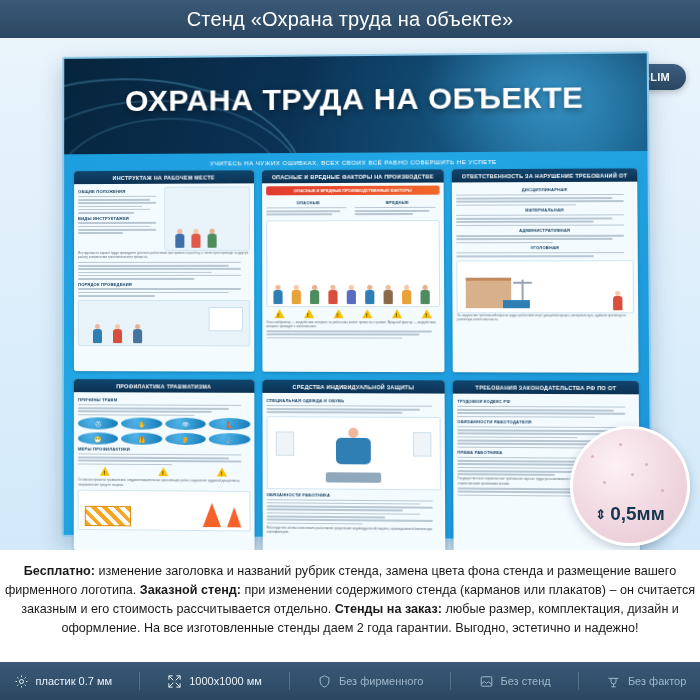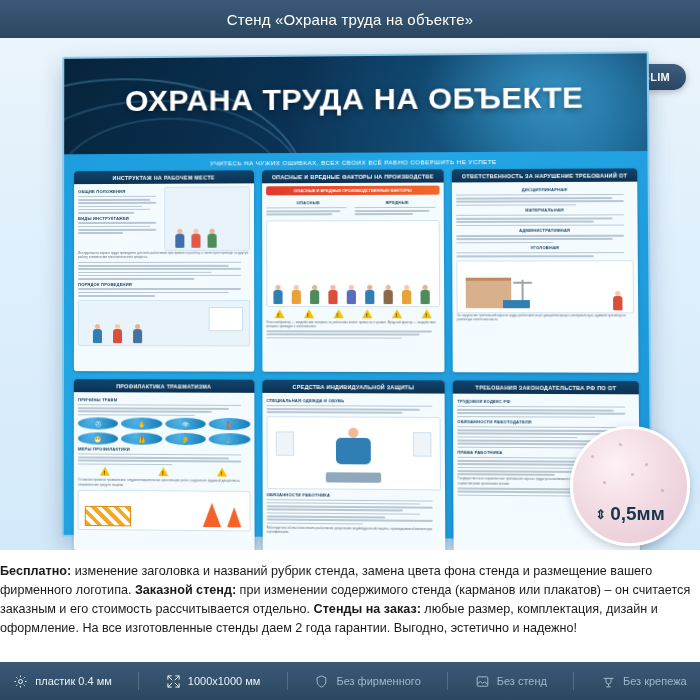--- a/index.html
+++ b/index.html
@@ -15,21 +15,21 @@
 
   
   .topbar {
     height: 38px;
     background: #2f4f6f;
     background: linear-gradient(180deg,#3b5a78 0%,#2b4660 100%);
     display: flex; align-items: center; justify-content: center;
   }
   .topbar-title {
     color: #ffffff;
-    font-size: 15px;
+    font-size: 20px;
     letter-spacing: .2px;
   }
 
   
   .hero {
     position: relative;
     height: 512px;
     background: linear-gradient(180deg,#eaf4fb 0%,#dceefb 55%,#d3e9f9 100%);
     overflow: hidden;
   }
@@ -211,21 +211,21 @@
     display: flex; align-items: center; justify-content: center; gap: 4px;
   }
   .thick-label .arrows { font-size: 13px; line-height: 1; }
 
   
   .desc {
     padding: 12px 0 6px;
     font-size: 12.6px;
     line-height: 1.52;
     color: #1a1a1a;
-    text-align: left;
+    text-align: center;
   }
   .desc b { font-weight: bold; }
 
   
   .features {
     position: absolute; left: 0; right: 0; bottom: 0;
     height: 38px;
     background: #2f4f6f;
     background: linear-gradient(180deg,#3b5a78 0%,#2b4660 100%);
     display: flex; align-items: center; justify-content: space-around;
@@ -550,21 +550,21 @@
 
   <div class="features">
 
     <div class="feature">
       <span>
         <svg width="15" height="15" viewBox="0 0 24 24" fill="none" stroke="#e8f2f9" stroke-width="1.6">
           <circle cx="12" cy="12" r="3.2"></circle>
           <path d="M12 2.5v2.4M12 19.1v2.4M2.5 12h2.4M19.1 12h2.4M5.3 5.3l1.7 1.7M17 17l1.7 1.7M18.7 5.3L17 7M7 17l-1.7 1.7"></path>
         </svg>
       </span>
-      <span>пластик 0.4 мм</span>
+      <span>пластик 0.7 мм</span>
     </div>
     <div class="fdiv"></div>
 
     <div class="feature">
       <span>
         <svg width="15" height="15" viewBox="0 0 24 24" fill="none" stroke="#e8f2f9" stroke-width="1.6">
           <path d="M3 9V3h6M21 15v6h-6M3 3l7 7M21 21l-7-7"></path>
           <path d="M21 9V3h-6M3 15v6h6M21 3l-7 7M3 21l7-7"></path>
         </svg>
       </span>
@@ -592,17 +592,17 @@
       <span style="color:#9fb8cb">Без стенд</span>
     </div>
     <div class="fdiv"></div>
 
     <div class="feature">
       <span>
         <svg width="15" height="15" viewBox="0 0 24 24" fill="none" stroke="#9fb8cb" stroke-width="1.6">
           <path d="M4 7h16M8 7v5a4 4 0 0 0 8 0V7M12 16v4M8.5 20.5h7"></path>
         </svg>
       </span>
-      <span style="color:#9fb8cb">Без крепежа</span>
+      <span style="color:#9fb8cb">Без фактор</span>
     </div>
 
   </div>
 </div>
 
 </body></html>

